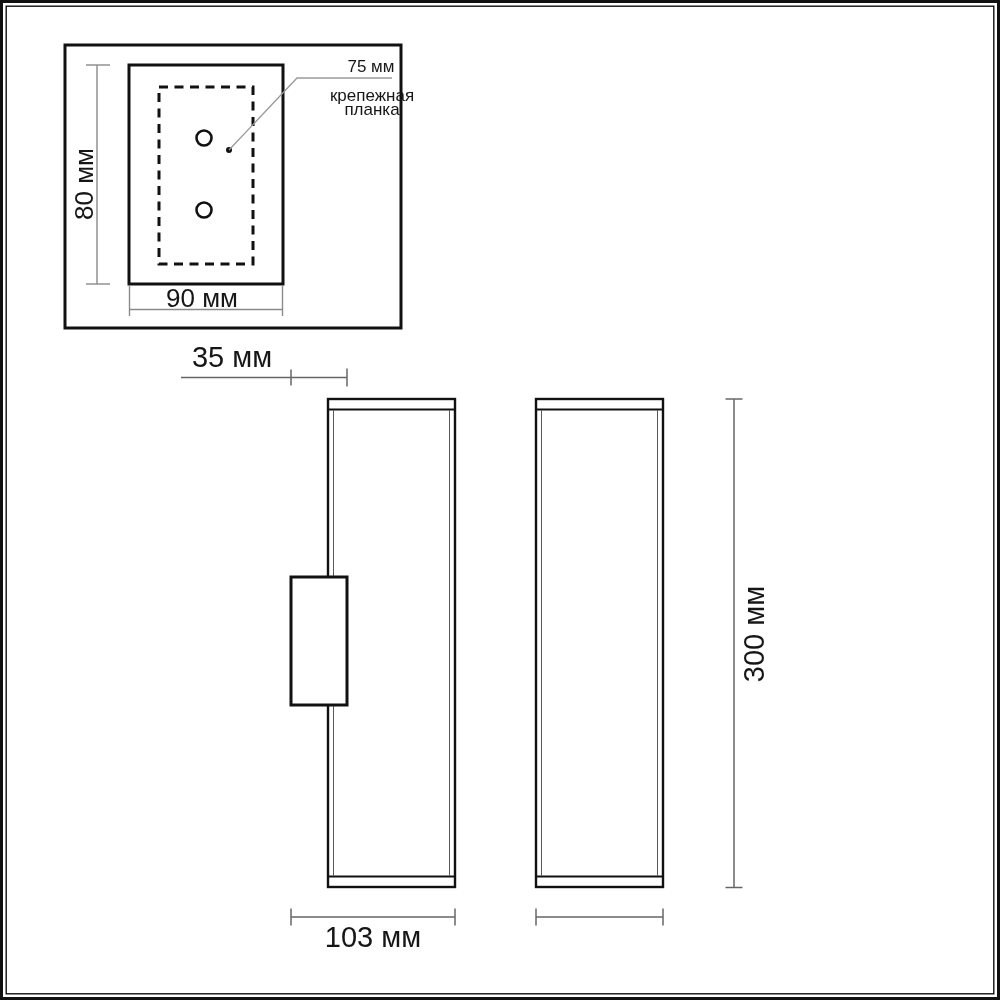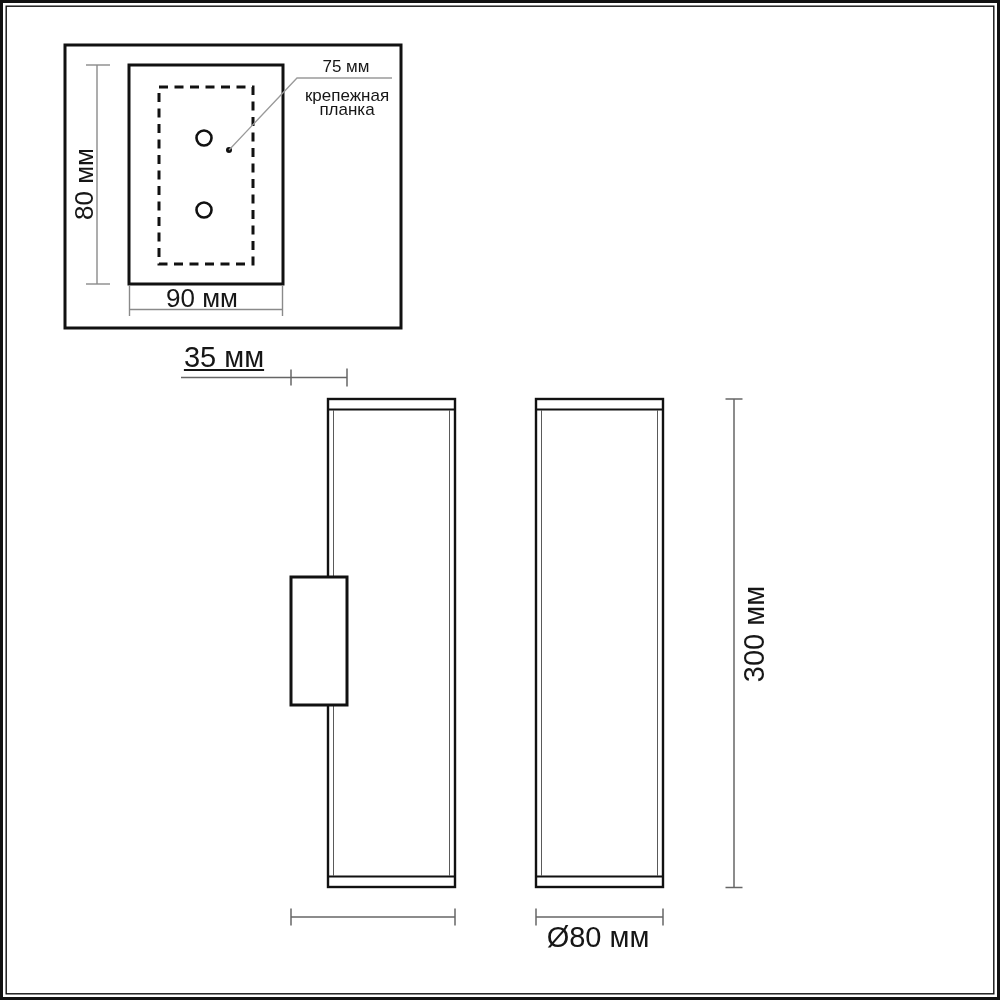--- a/index.html
+++ b/index.html
@@ -14,21 +14,21 @@
   #art { position: absolute; left: 0; top: 0; }
   .label {
     position: absolute;
     color: #161616;
     text-align: center;
     white-space: pre-line;
     -webkit-user-select: none;
     user-select: none;
   }
   .lbl-detail { font-size: 26px; }
-  .lbl-note   { font-size: 17px; line-height: 14px; }
+  .lbl-note   { font-size: 17px; line-height: 14px; margin-left: 25px; }
   .lbl-main   { font-size: 29px; }
   .rot { transform: rotate(-90deg); transform-origin: center center; }
   
   .outline   { stroke: #111; fill: none; }
   .thick     { stroke-width: 3; }
   .body-line { stroke-width: 2.4; }
   .cap-line  { stroke-width: 2; }
   .hairline  { stroke: #5a5a5a; stroke-width: 1; }
   .dim       { stroke: #666; stroke-width: 1.5; fill: none; }
   .dim-detail{ stroke: #8a8a8a; stroke-width: 1.4; fill: none; }
@@ -111,19 +111,19 @@
 
   <div class="label lbl-rot lbl-detail rot" style="left:24px; top:171px; width:120px; height:26px; line-height:26px;">80 мм</div>
 
   <div class="label lbl-detail" style="left:142px; top:283px; width:120px;">90 мм</div>
 
   <div class="label lbl-note" style="left:286px; top:60px; width:120px;">75 мм</div>
 
   <div class="label lbl-note" style="left:277px; top:89px; width:140px;">крепежная
 планка</div>
 
-  <div class="label lbl-main" style="left:154px; top:341px; width:140px;text-decoration:underline;">35 мм</div>
+  <div class="label lbl-main" style="left:162px; top:341px; width:140px;">35 мм</div>
 
+  <div class="label lbl-main" style="left:293px; top:921px; width:160px;">103 мм</div>
 
-  <div class="label lbl-main" style="left:518px; top:921px; width:160px;">Ø80 мм</div>
 
   <div class="label lbl-main rot" style="left:674px; top:619px; width:160px; height:30px; line-height:30px;">300 мм</div>
 </div>
 
 </body></html>

